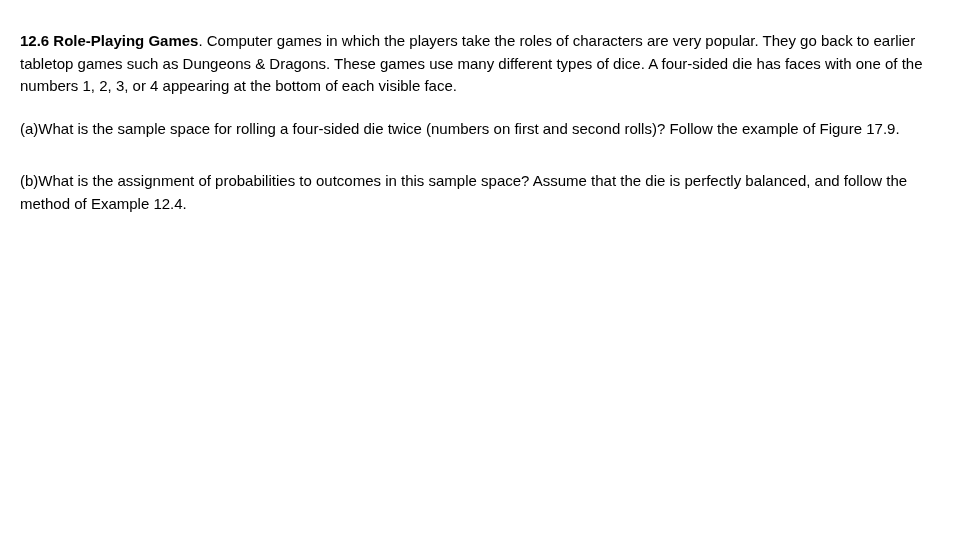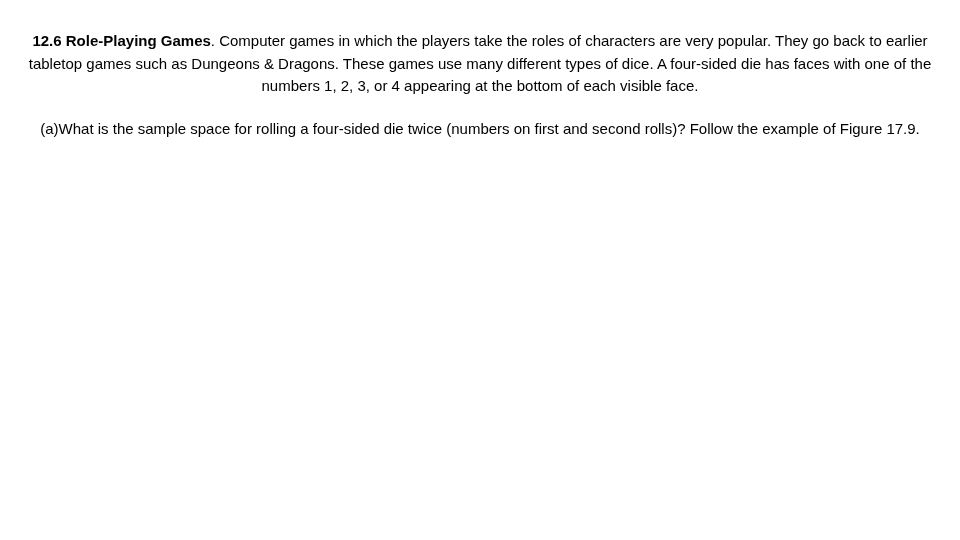--- a/index.html
+++ b/index.html
@@ -1,19 +1,18 @@
 <!DOCTYPE html>
 <html><head>
   <meta charset="utf-8">
   <style>
     * {
       margin: 0;
       padding: 0;
       box-sizing: border-box;
-      text-align: center;
     }
     body {
       width: 960px;
       height: 540px;
       background: #ffffff;
       font-family: Arial, sans-serif;
       font-size: 15px;
       line-height: 1.5;
       color: #000000;
       overflow: hidden;
@@ -40,13 +39,16 @@
 
 <div class="page-content">
   <div class="paragraph">
     <span class="section-title">12.6 Role-Playing Games</span><span>. Computer games in which the players take the roles of characters are very popular. They go back to earlier tabletop games such as Dungeons &amp; Dragons. These games use many different types of dice. A four-sided die has faces with one of the numbers 1, 2, 3, or 4 appearing at the bottom of each visible face.</span>
   </div>
 
   <div class="paragraph-a">
     <span>(a)What is the sample space for rolling a four-sided die twice (numbers on first and second rolls)? Follow the example of Figure 17.9.</span>
   </div>
 
+  <div class="paragraph-b">
+    <span>(b)What is the assignment of probabilities to outcomes in this sample space? Assume that the die is perfectly balanced, and follow the method of Example 12.4.</span>
+  </div>
 </div>
 
 </body></html>

